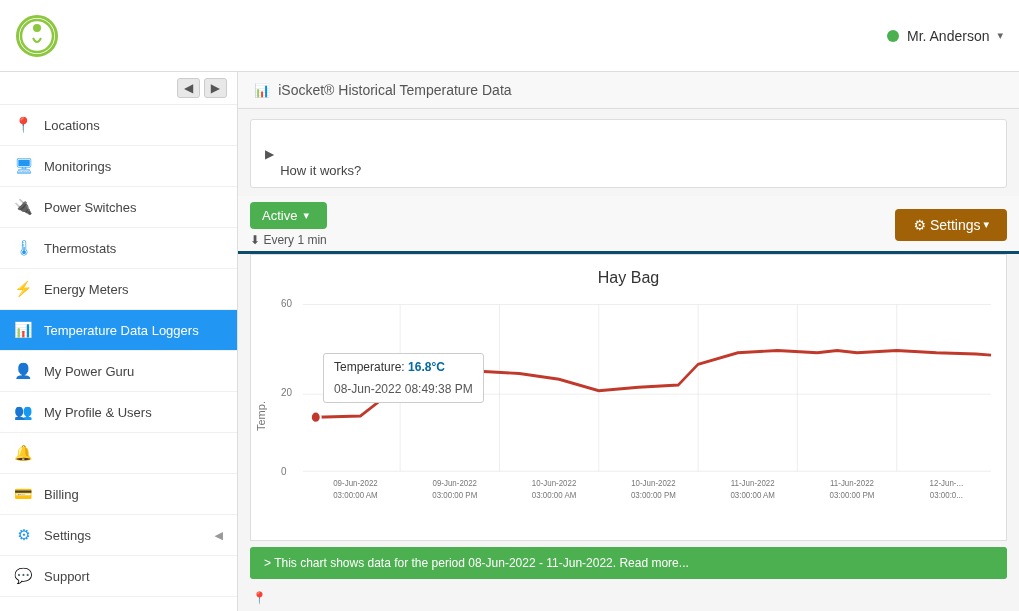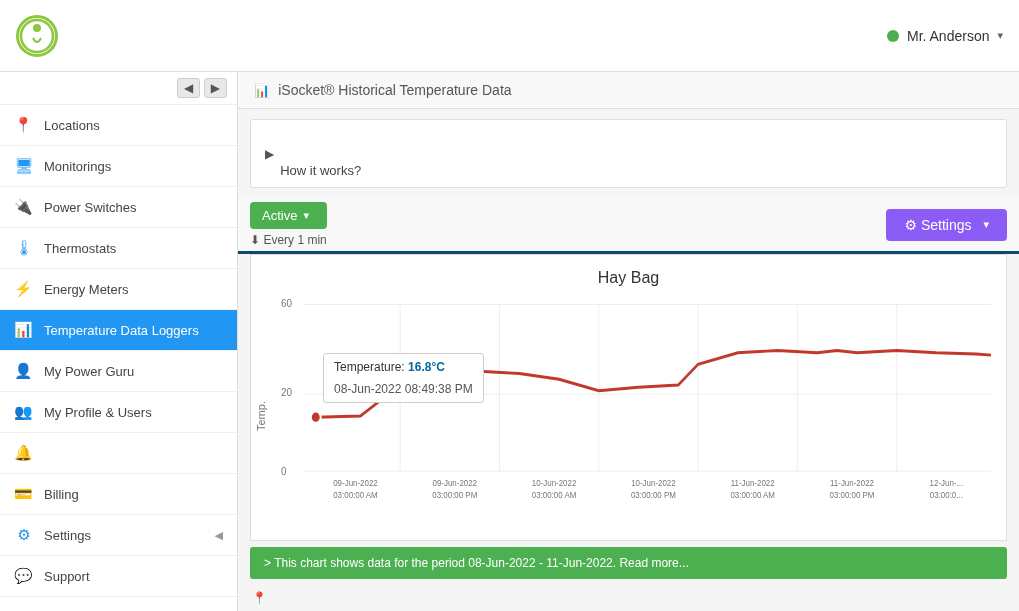--- a/index.html
+++ b/index.html
@@ -178,29 +178,29 @@
     }
     .active-btn .btn-chevron { font-size: 11px; }
     .every-label {
       font-size: 12px;
       color: #555;
       display: flex;
       align-items: center;
       gap: 4px;
     }
     .settings-btn {
-      background: #8b5cf6;
+      background: #a16207;
       color: #fff;
       border: none;
       border-radius: 4px;
       padding: 8px 18px;
       cursor: pointer;
       display: flex;
       align-items: center;
-      gap: 12px;
+      gap: 3px;
       font-size: 14px;
     }
     .settings-btn-chevron { font-size: 11px; }
 
     
     .chart-area {
       background: #fff;
       margin: 0 12px;
       border: 1px solid #ddd;
       flex: 1;

